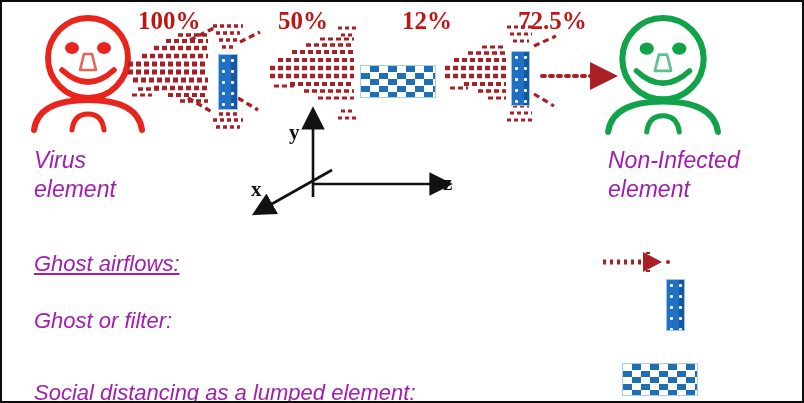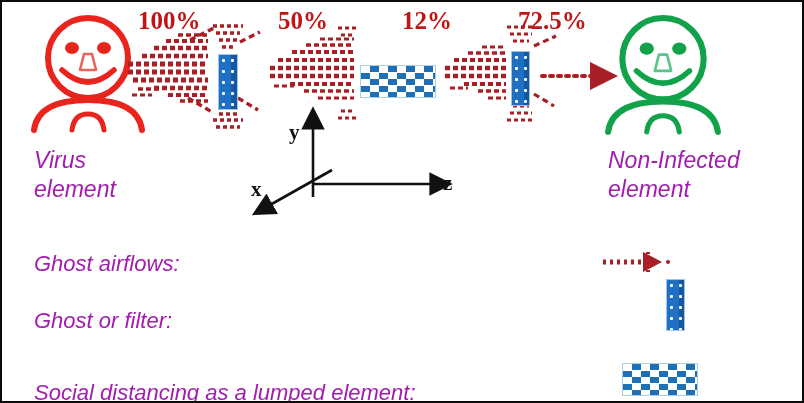--- a/index.html
+++ b/index.html
@@ -241,21 +241,21 @@
 
   <div class="ital big" style="left:32px;top:144px;">
     <div>Virus</div>
     <div>element</div>
   </div>
   <div class="ital big" style="left:606px;top:144px;">
     <div>Non-Infected</div>
     <div>element</div>
   </div>
 
-  <div class="ital" style="left:32px;top:248px;">Ghost airflows:</div>
+  <div class="ital" style="left:32px;top:248px;text-decoration:underline;">Ghost airflows:</div>
   <div class="ital" style="left:32px;top:305px;">Ghost or filter:</div>
   <div class="ital" style="left:32px;top:377px;">Social distancing as a lumped element:</div>
 
   <svg class="layer" width="804" height="403">
     <g>
       <line x1="601" y1="260" x2="645" y2="260" stroke="#a81f26" stroke-width="5" stroke-dasharray="3 4" stroke-linecap="butt"></line>
       <path d="M641,250 L660,260 L641,270 Z" fill="#a81f26"></path>
       <line x1="646" y1="250" x2="646" y2="252" stroke="#a81f26" stroke-width="4"></line>
       <line x1="646" y1="268" x2="646" y2="270" stroke="#a81f26" stroke-width="4"></line>
       <circle cx="666" cy="260" r="2" fill="#a81f26"></circle>

